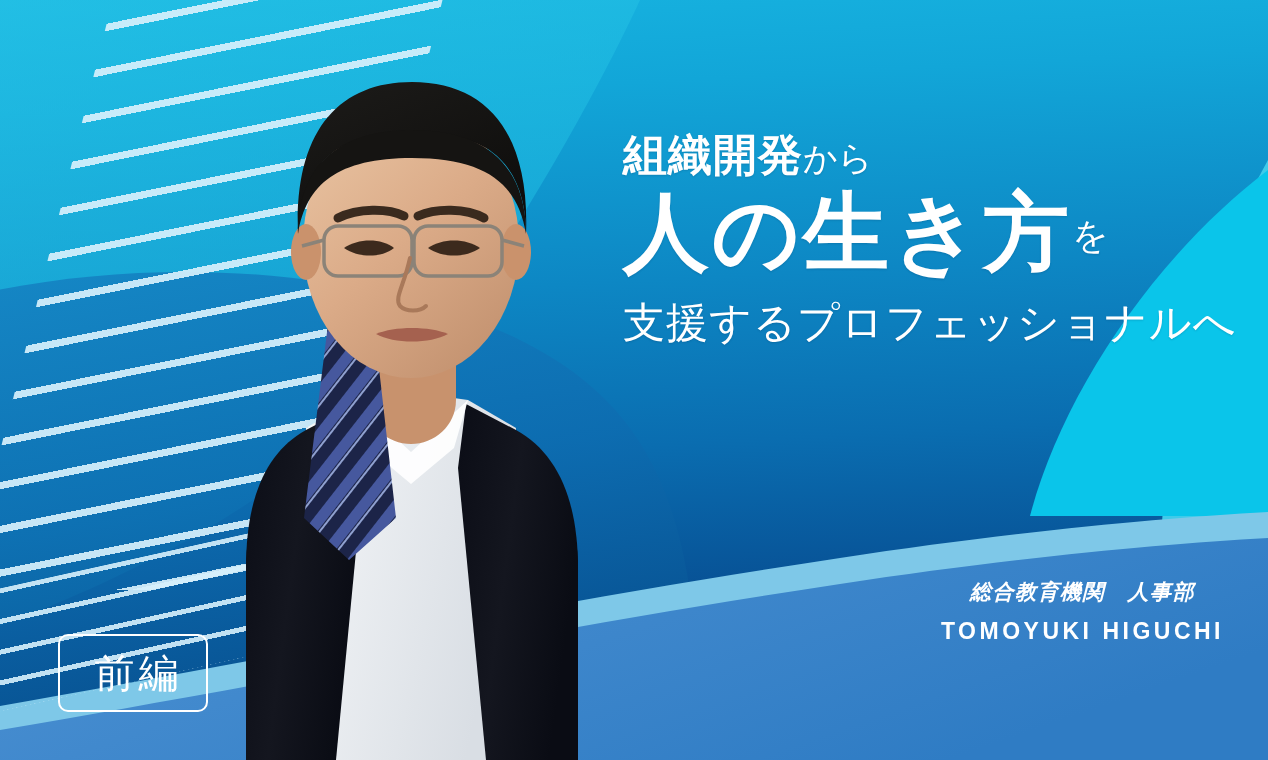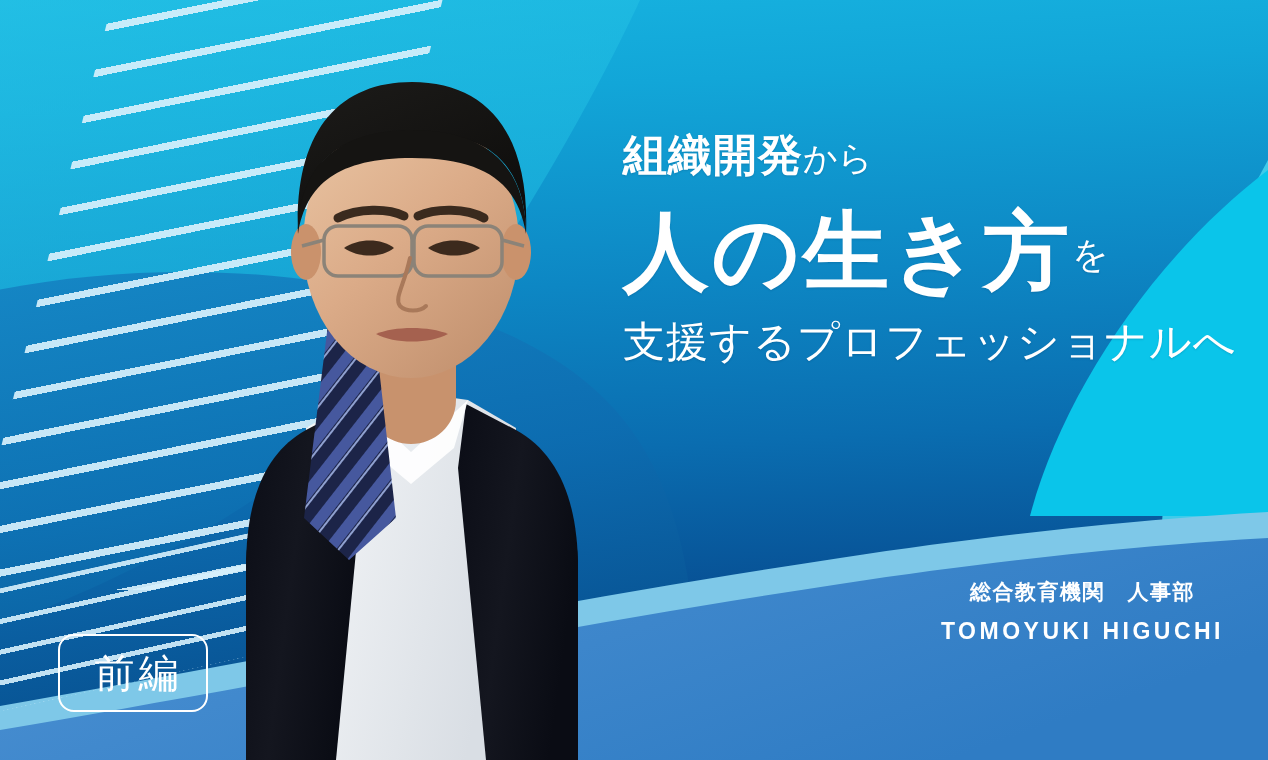--- a/index.html
+++ b/index.html
@@ -96,42 +96,42 @@
     letter-spacing: 1px;
     line-height: 1.15;
     white-space: nowrap;
   }
   .line1 .suffix { font-size: 34px; font-weight: 400; letter-spacing: 0; }
   .line2 {
     font-size: 86px;
     font-weight: 700;
     letter-spacing: 3px;
     line-height: 1.18;
-    margin-top: 20px;
+    margin-top: 1px;
     white-space: nowrap;
   }
   .line2 .suffix { font-size: 36px; font-weight: 400; letter-spacing: 0; vertical-align: 14px; }
   .line3 {
     font-size: 42px;
     font-weight: 400;
     letter-spacing: 1px;
     line-height: 1.2;
     margin-top: 15px;
     white-space: nowrap;
   }
 
   
   .badge {
     position: absolute;
     left: 58px;
     top: 634px;
     width: 150px;
     height: 78px;
     border: 2px solid #ffffff;
-    border-radius: 16px;
+    border-radius: 10px;
     display: flex;
     align-items: center;
     justify-content: center;
     color: #ffffff;
     font-size: 40px;
     font-weight: 400;
     letter-spacing: 4px;
     line-height: 1;
     padding-left: 11px;
   }
@@ -143,20 +143,21 @@
     top: 578px;
     text-align: center;
     color: #ffffff;
   }
   .affiliation {
     font-size: 21px;
     font-weight: 700;
     letter-spacing: 1.5px;
     white-space: nowrap;
     margin-bottom: 12px;
+    font-style: italic;
   }
   .name-ja {
     font-size: 54px;
     font-weight: 400;
     letter-spacing: 6px;
     line-height: 1.08;
     white-space: nowrap;
   }
   .name-en {
     font-size: 23px;

